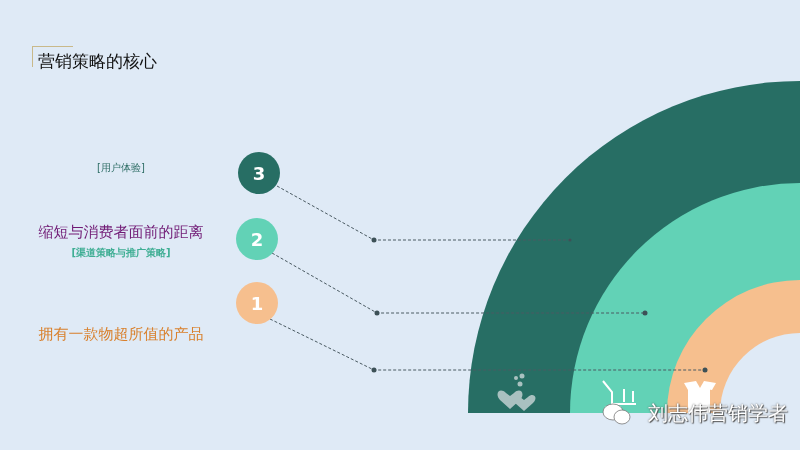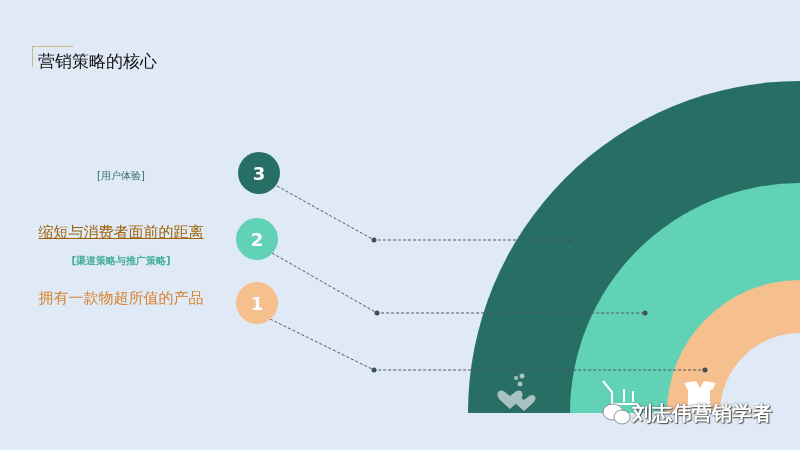--- a/index.html
+++ b/index.html
@@ -13,31 +13,31 @@
     .title-bracket {
       position: absolute; left: 0; top: 0; width: 40px; height: 20px;
       border-left: 1px solid #c9b98a; border-top: 1px solid #c9b98a;
     }
     .title {
       position: absolute; left: 6px; top: 4px; white-space: nowrap;
       font-size: 17px; font-weight: normal; color: #111;
     }
     .item { position: absolute; text-align: center; width: 210px; }
     .item .main { font-size: 15px; white-space: nowrap; }
-    .item .sub { font-size: 10px; margin-top: 12px; white-space: nowrap; }
+    .item .sub { font-size: 10px; margin-top: 4px; white-space: nowrap; }
     .badge {
       position: absolute; width: 42px; height: 42px; border-radius: 50%;
       color: #fff; font-weight: bold; font-size: 18px;
       display: flex; align-items: center; justify-content: center;
     }
     svg.art { position: absolute; left: 0; top: 0; }
     .watermark {
       position: absolute; left: 602px; top: 400px; font-size: 20px;
       color: #fff; text-shadow: 0 0 2px #555, 1px 1px 1px #555; white-space: nowrap;
-      display: flex; align-items: center; gap: 0; font-weight: bold;
+      display: flex; align-items: center; gap: 16px;
     }
   </style>
 </head>
 <body>
 
 <svg class="art" width="800" height="450">
 
   <path d="M468,413 A332,332 0 0 1 800,81 L800,413 Z" fill="#276e64"></path>
   <path d="M570,413 A230,230 0 0 1 800,183 L800,413 Z" fill="#62d2b6"></path>
   <path d="M667,413 A133,133 0 0 1 800,280 L800,413 Z" fill="#f6bf8e"></path>
@@ -82,27 +82,27 @@
   <div class="title-bracket"></div>
   <div class="title">营销策略的核心</div>
 </div>
 
 <div class="item" style="left:16px; top:157px;">
   <div class="sub" style="color:#2f6e66;">[用户体验]</div>
 </div>
 <div class="badge" style="left:238px; top:152px; background:#276e64;">3</div>
 
 <div class="item" style="left:16px; top:223px;">
-  <div class="main" style="color:#a16207;text-decoration:underline;">缩短与消费者面前的距离</div>
+  <div class="main" style="color:#701a75;">缩短与消费者面前的距离</div>
   <div class="sub" style="color:#3fae94;font-weight:bold;">[渠道策略与推广策略]</div>
 </div>
 <div class="badge" style="left:236px; top:218px; background:#62d2b6;">2</div>
 
 <div class="item" style="left:16px; top:289px;">
-  <div class="main" style="color:#d9802c;">拥有一款物超所值的产品</div>
+  <div class="main" style="color:#d9802c;margin-top:36px;">拥有一款物超所值的产品</div>
 </div>
 <div class="badge" style="left:236px; top:282px; background:#f6bf8e;">1</div>
 
 <div class="watermark">
   <svg width="30" height="24">
     <ellipse cx="11" cy="10" rx="10" ry="8" fill="#fff" stroke="#777" stroke-width="0.8"></ellipse>
     <ellipse cx="20" cy="15" rx="8" ry="7" fill="#fff" stroke="#777" stroke-width="0.8"></ellipse>
   </svg>
   <span>刘志伟营销学者</span>
 </div>

